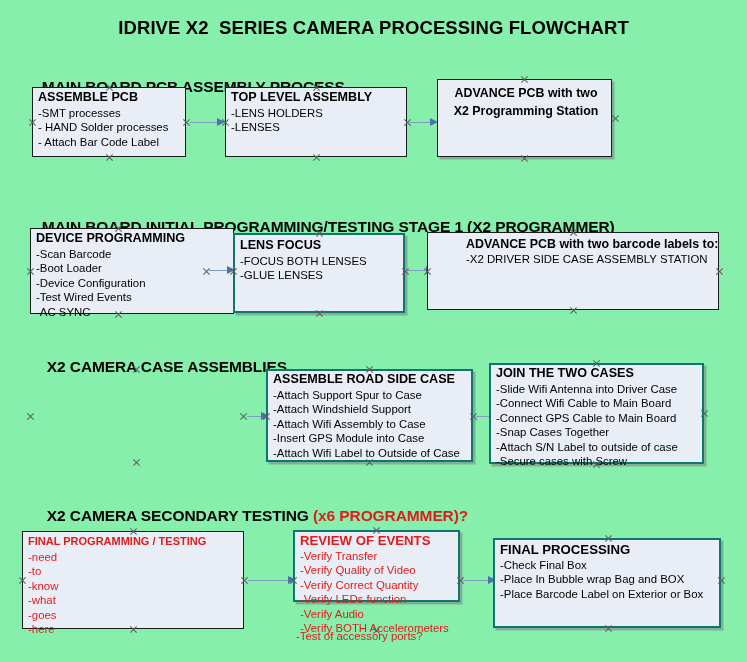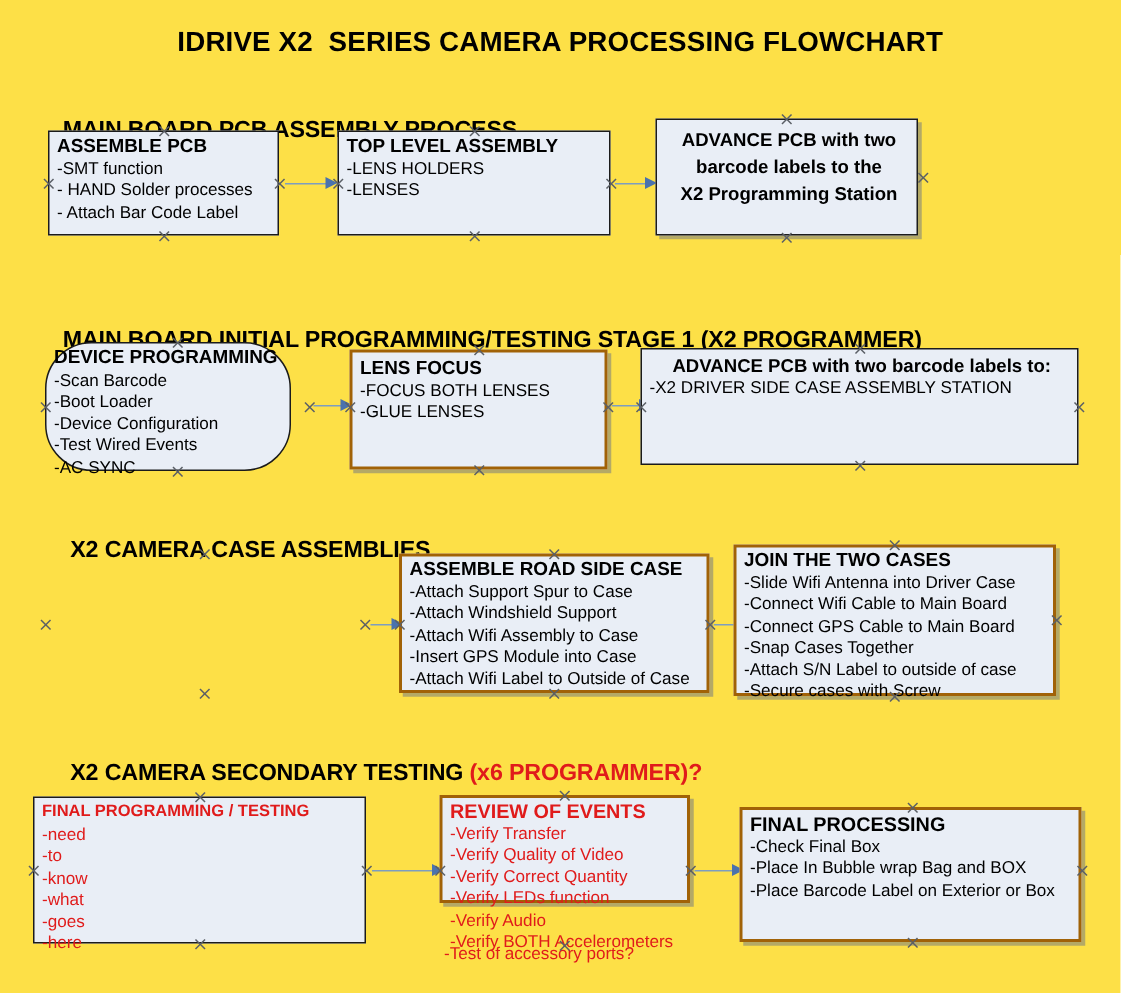--- a/index.html
+++ b/index.html
@@ -9,21 +9,21 @@
     background: #ffffff;
   }
   body {
     font-family: "Liberation Sans", sans-serif;
     -webkit-font-smoothing: antialiased;
   }
   #canvas {
     position: relative;
     width: 747px;
     height: 662px;
-    background: #fde047;
+    background: #86efac;
     overflow: hidden;
   }
 
   
   .doc-title {
     position: absolute;
     left: 0;
     top: 17px;
     width: 747px;
     text-align: center;
@@ -49,21 +49,21 @@
 
   
   .box {
     position: absolute;
     box-sizing: border-box;
     background: #e9eef6;
     border: 1.4px solid #1b1b1b;
     overflow: visible;
   }
   .box.grey-border {
-    border: 2px solid #a16207;
+    border: 2px solid #0f766e;
   }
   .box.shadowed {
     box-shadow: 2.5px 2.5px 0 rgba(120,124,128,0.55);
   }
   .box-inner {
     position: absolute;
     left: 5px;
     top: 2px;
     right: 2px;
     white-space: nowrap;
@@ -157,21 +157,21 @@
 
   <div class="doc-title">IDRIVE X2  SERIES CAMERA PROCESSING FLOWCHART</div>
 
   <div class="section-head" style="left:25px; top:60px;">
     <span>MAIN BOARD PCB ASSEMBLY PROCESS</span>
   </div>
 
   <div class="box" style="left:32px; top:87px; width:154px; height:70px;">
     <div class="box-inner">
       <div class="box-title">ASSEMBLE PCB</div>
-      <div class="box-line">-SMT function</div>
+      <div class="box-line">-SMT processes</div>
       <div class="box-line">- HAND Solder processes</div>
       <div class="box-line">- Attach Bar Code Label</div>
     </div>
   </div>
   <div class="handle" style="left:109px; top:87px;"></div>
   <div class="handle" style="left:32px; top:122px;"></div>
   <div class="handle" style="left:186px; top:122px;"></div>
   <div class="handle" style="left:109px; top:157px;"></div>
 
   <div class="arrow" style="left:190px; top:118px; width:35px;">
@@ -192,33 +192,32 @@
   <div class="handle" style="left:316px; top:157px;"></div>
 
   <div class="arrow" style="left:410px; top:118px; width:28px;">
     <div class="shaft"></div>
       <div class="head"></div>
   </div>
 
   <div class="box shadowed" style="left:437px; top:79px; width:175px; height:78px;">
     <div class="box-inner" style="top:4px;">
       <div class="box-line bold">ADVANCE PCB with two</div>
-      <div class="box-line bold">barcode labels to the</div>
       <div class="box-line bold"> X2 Programming Station</div>
     </div>
   </div>
   <div class="handle" style="left:524px; top:79px;"></div>
   <div class="handle" style="left:615px; top:118px;"></div>
   <div class="handle" style="left:524px; top:158px;"></div>
 
   <div class="section-head" style="left:25px; top:200px;">
     <span>MAIN BOARD INITIAL PROGRAMMING/TESTING STAGE 1 (X2 PROGRAMMER)</span>
   </div>
 
-  <div class="box" style="left:30px; top:228px; width:164px; height:86px;border-radius:31px;">
+  <div class="box" style="left:30px; top:228px; width:204px; height:86px;">
     <div class="box-inner">
       <div class="box-title">DEVICE PROGRAMMING</div>
       <div class="box-line">-Scan Barcode</div>
       <div class="box-line">-Boot Loader</div>
       <div class="box-line">-Device Configuration</div>
       <div class="box-line">-Test Wired Events</div>
       <div class="box-line">-AC SYNC</div>
     </div>
   </div>
   <div class="handle" style="left:118px; top:228px;"></div>
@@ -242,21 +241,21 @@
   <div class="handle" style="left:233px; top:271px;"></div>
   <div class="handle" style="left:405px; top:271px;"></div>
   <div class="handle" style="left:319px; top:313px;"></div>
 
   <div class="arrow" style="left:408px; top:266px; width:26px;">
     <div class="shaft"></div>
       <div class="head"></div>
   </div>
 
   <div class="box" style="left:427px; top:232px; width:292px; height:78px;">
-    <div class="box-inner" style="top:3px;">
+    <div class="box-inner" style="top:3px;margin-left:33px;">
       <div class="box-line bold" style="line-height:16px;">ADVANCE PCB with two barcode labels to:</div>
       <div class="box-line">-X2 DRIVER  SIDE  CASE  ASSEMBLY STATION</div>
     </div>
   </div>
   <div class="handle" style="left:573px; top:232px;"></div>
   <div class="handle" style="left:427px; top:271px;"></div>
   <div class="handle" style="left:719px; top:271px;"></div>
   <div class="handle" style="left:573px; top:310px;"></div>
 
   <div class="section-head" style="left:30px; top:340px;">

